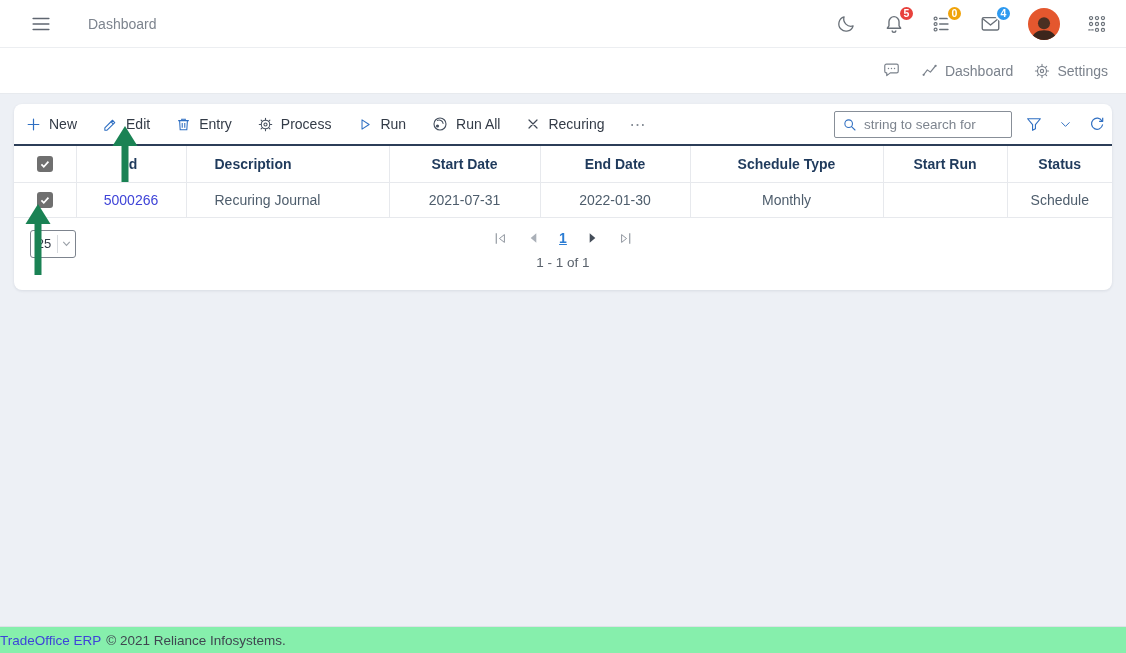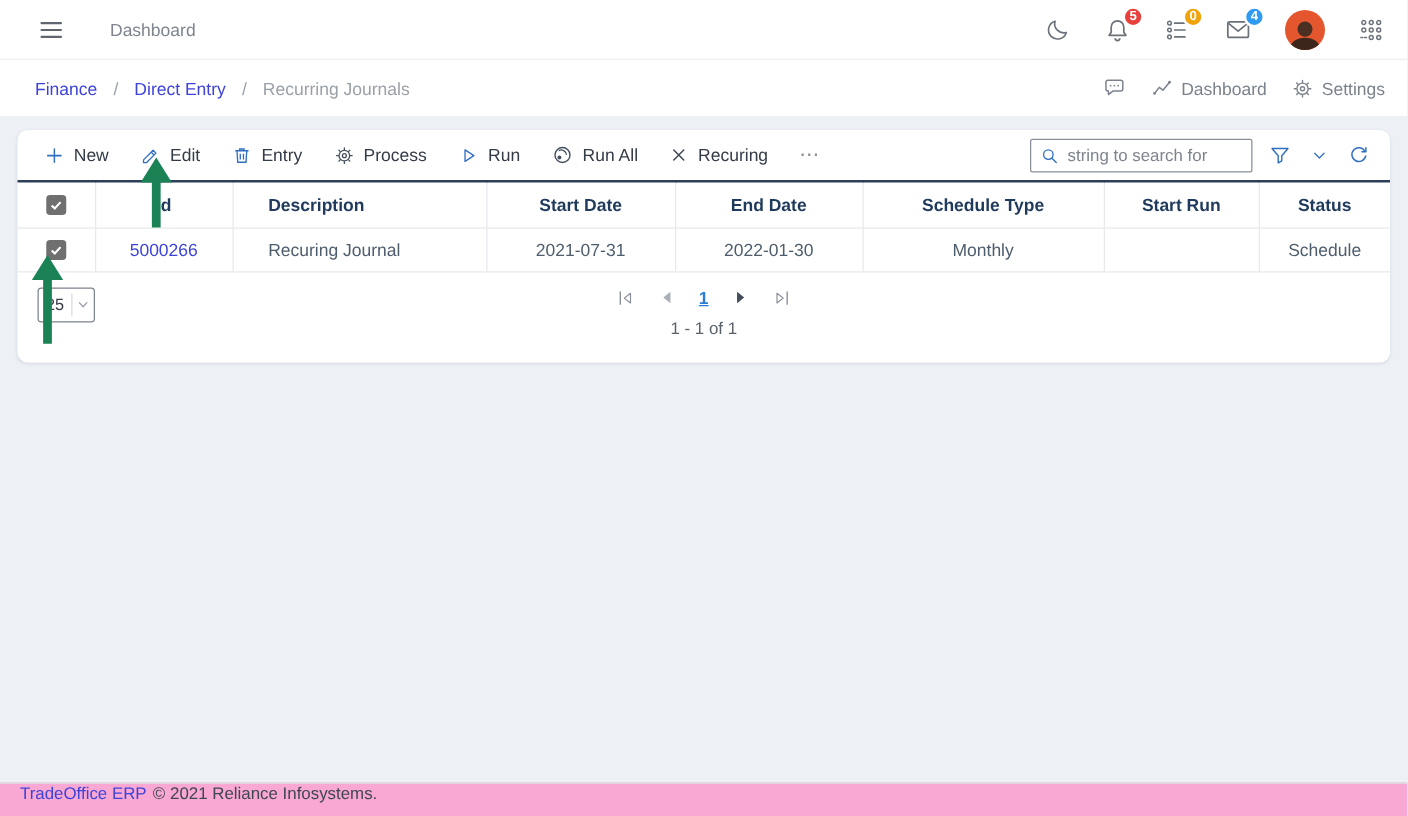--- a/index.html
+++ b/index.html
@@ -47,21 +47,21 @@
   .breadcrumb-actions { margin-left:auto; display:flex; align-items:center; gap:20px; }
   .bc-action { display:flex; align-items:center; gap:6px; color:#7b828c; text-decoration:none; font-size:14px; cursor:pointer; }
 
   
   .card {
     position:absolute; left:14px; top:104px; width:1098px;
     background:#fff; border-radius:8px; box-shadow:0 1px 3px rgba(25,39,64,.10);
   }
 
   
-  .toolbar { display:flex; align-items:center; height:40px; padding:0 14px; }
+  .toolbar { display:flex; align-items:center; height:40px; padding:0 4px; }
   .tb-btn {
     display:flex; align-items:center; gap:7px; background:none; border:none;
     font:14px "Liberation Sans", sans-serif; color:#333b47; padding:4px 7px;
     margin-right:11px; cursor:pointer; white-space:nowrap;
   }
   .tb-more { margin-right:0; }
   .search-area { margin-left:auto; display:flex; align-items:center; gap:11px;text-decoration:underline; }
   .search-box { position:relative; }
   .search-box input {
     width:178px; height:27px; border:1px solid #888f98; border-radius:2px;
@@ -103,22 +103,22 @@
   .page-size .ps-chev { border-left:1px solid #d7dade; padding:0 2px; height:18px; display:flex; align-items:center; }
   .pager-center { position:absolute; left:0; right:0; top:12px; display:flex; flex-direction:column; align-items:center; gap:8px; }
   .pager-controls { display:flex; align-items:center; gap:17px; }
   .pager-page { color:#2b7cd3; font-size:14px; font-weight:bold; text-decoration:underline; cursor:pointer; }
   .pager-summary { color:#5a626c; font-size:13.5px; }
   .pager-btn { background:none; border:none; cursor:pointer; padding:0; }
 
   
   .footer {
     position:absolute; left:0; bottom:0; width:100%; height:27px;
-    background:#f9a8d4; border-top:1px solid #dde1e6;
-    display:flex; padding-left:16px; font-size:13.5px; color:#3f4650;
+    background:#86efac; border-top:1px solid #dde1e6;
+    display:flex; align-items:center; padding-left:0; font-size:13.5px; color:#3f4650;
   }
   .footer a { color:#3e43d8; text-decoration:none; margin-right:5px; cursor:pointer; }
 
   
   .annotations { position:absolute; inset:0; pointer-events:none; z-index:60; }
 </style>
 </head>
 <body>
 
 <header class="topbar">
@@ -181,27 +181,20 @@
           <circle cx="18.5" cy="12" r="1.7"></circle>
         <path d="M3 18.5h1.6M6.2 18.5h1.6" stroke-linecap="round"></path>
         <circle cx="12" cy="18.5" r="1.7"></circle>
           <circle cx="18.5" cy="18.5" r="1.7"></circle>
       </svg>
     </span>
   </div>
 </header>
 
 <div class="breadcrumb-bar">
-  <nav>
-    <a class="crumb-link">Finance</a>
-    <span class="crumb-sep">/</span>
-    <a class="crumb-link">Direct Entry</a>
-    <span class="crumb-sep">/</span>
-    <span class="crumb-current">Recurring Journals</span>
-  </nav>
 
   <div class="breadcrumb-actions">
     <span class="icon-wrap">
       <svg width="19" height="19" viewBox="0 0 24 24">
         <path d="M3.5 6a2 2 0 0 1 2-2h13a2 2 0 0 1 2 2v7a2 2 0 0 1-2 2h-8L6 18.5V15H5.5a2 2 0 0 1-2-2z" fill="none" stroke="#7b828c" stroke-width="1.5" stroke-linejoin="round"></path>
         <circle cx="8.2" cy="9.5" r=".9" fill="#7b828c"></circle>
           <circle cx="12" cy="9.5" r=".9" fill="#7b828c"></circle>
           <circle cx="15.8" cy="9.5" r=".9" fill="#7b828c"></circle>
       </svg>
     </span>

